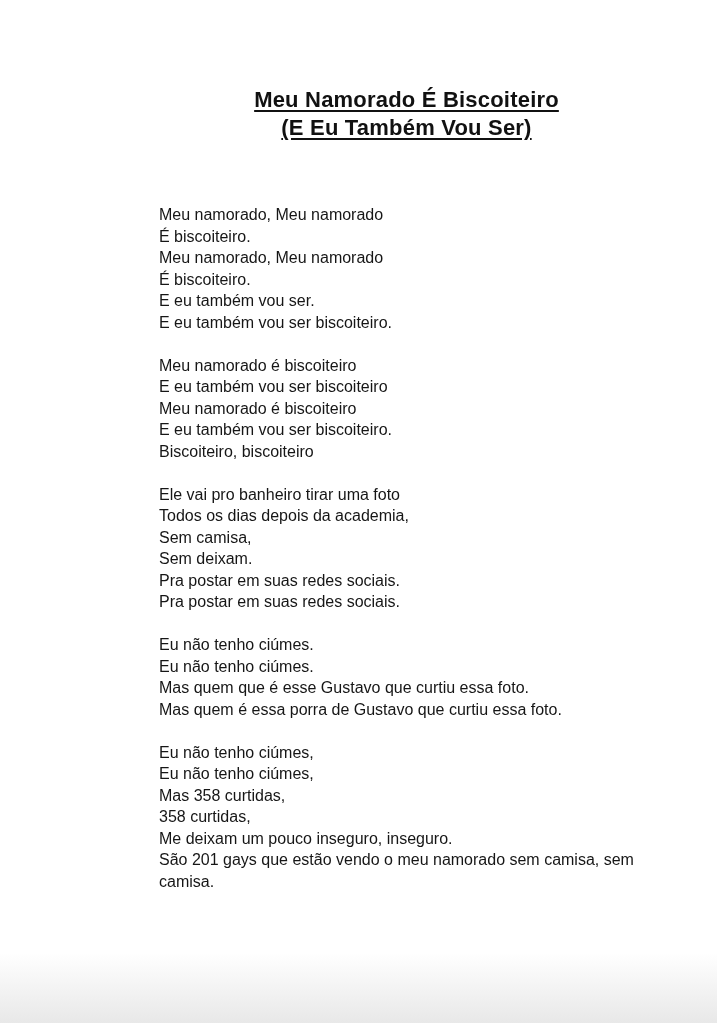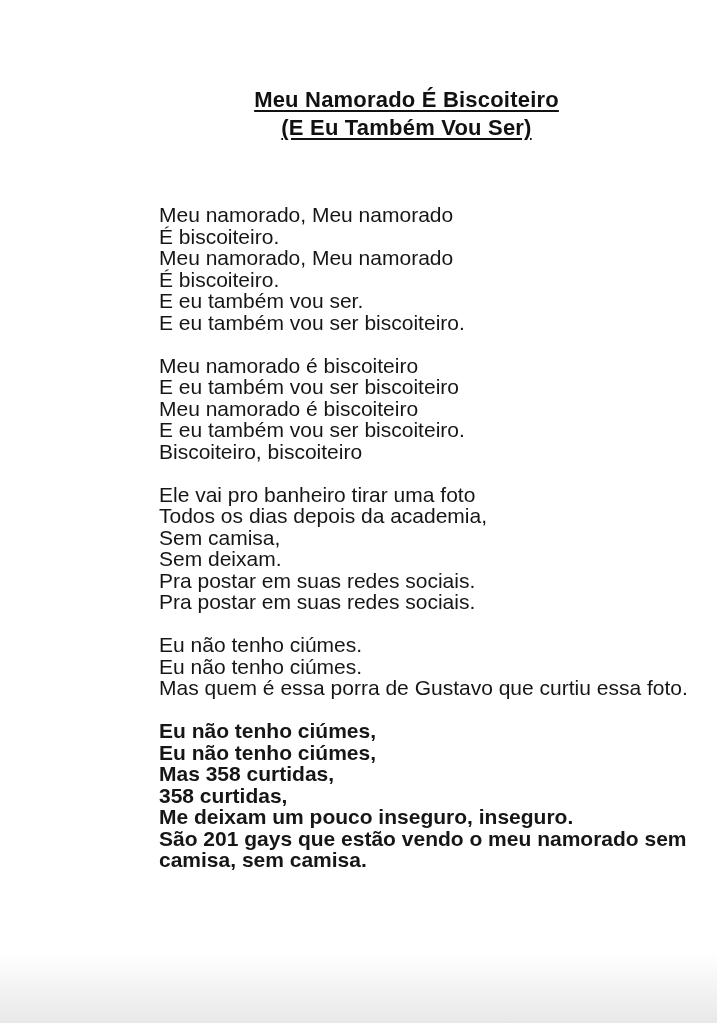--- a/index.html
+++ b/index.html
@@ -30,26 +30,26 @@
   }
   .title-line {
     display: block;
     text-decoration: underline;
     text-decoration-thickness: 2px;
     text-underline-offset: 3px;
   }
   .lyrics {
     margin: 62px 0 0 63px;
     width: 595px;
-    font-size: 21px;
+    font-size: 16px;
     line-height: 21.5px;
     color: #161616;
   }
   .stanza { margin: 0 0 21.5px 0; }
-  .stanza:last-child { margin-bottom: 8px; font-weight: bold; }
+  .stanza:last-child { margin-bottom: 8px; }
   .stanza p { margin: 0; padding: 0; }
   .bottom-fade {
     position: absolute;
     left: 0;
     right: 0;
     bottom: 0;
     height: 70px;
     background: linear-gradient(180deg, rgba(255,255,255,0) 0%, #e8e8e8 100%);
     pointer-events: none;
   }
@@ -88,20 +88,21 @@
       <p>Todos os dias depois da academia,</p>
       <p>Sem camisa,</p>
       <p>Sem deixam.</p>
       <p>Pra postar em suas redes sociais.</p>
       <p>Pra postar em suas redes sociais.</p>
     </div>
 
     <div class="stanza">
       <p>Eu não tenho ciúmes.</p>
       <p>Eu não tenho ciúmes.</p>
+      <p>Mas quem que é esse Gustavo que curtiu essa foto.</p>
       <p>Mas quem é essa porra de Gustavo que curtiu essa foto.</p>
     </div>
 
     <div class="stanza">
       <p>Eu não tenho ciúmes,</p>
       <p>Eu não tenho ciúmes,</p>
       <p>Mas 358 curtidas,</p>
       <p>358 curtidas,</p>
       <p>Me deixam um pouco inseguro, inseguro.</p>
       <p>São 201 gays que estão vendo o meu namorado sem camisa, sem camisa.</p>

